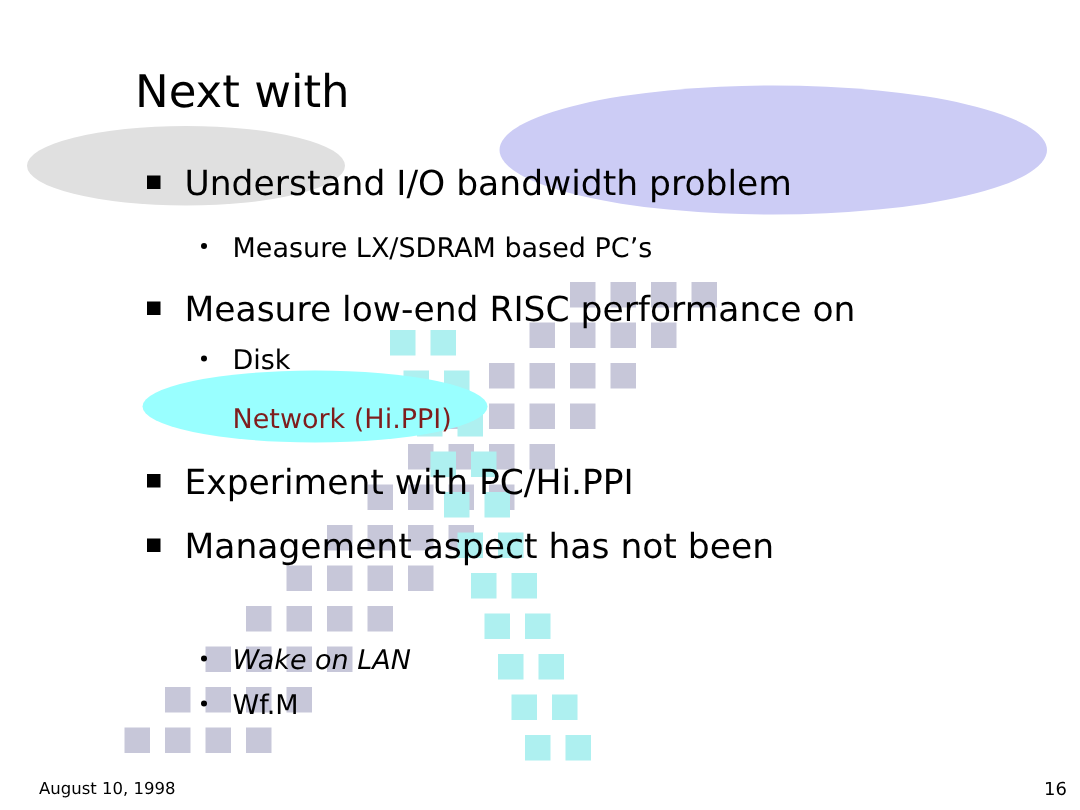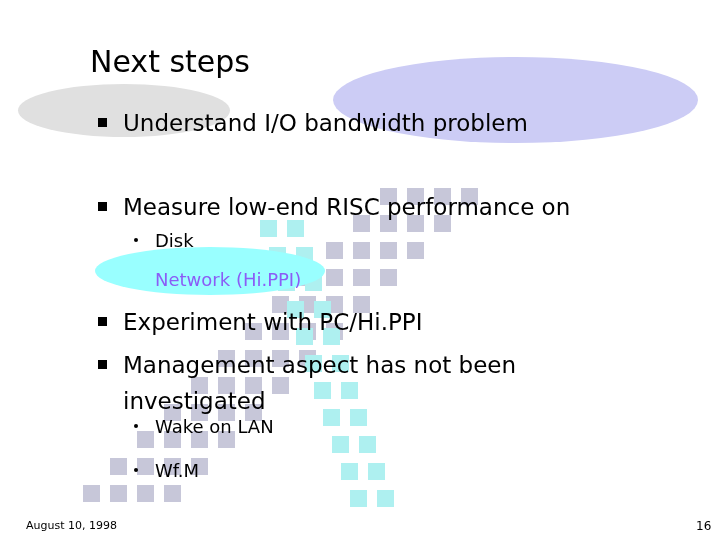--- a/index.html
+++ b/index.html
@@ -104,21 +104,21 @@
     height: 4px;
     background: #000000;
     border-radius: 50%;
     margin-right: 17px;
     vertical-align: 5px;
   }
   .lvl2-cont {
     position: absolute;
     left: 155px;
     font-size: 18px;
-    color: #8b5cf6;
+    color: #7f1d1d;
     white-space: nowrap;
   }
   .lvl1-cont {
     position: absolute;
     left: 123px;
     font-size: 23px;
     color: #000000;
     white-space: nowrap;
   }
 
@@ -223,48 +223,50 @@
       <div class="dash-sq dash-cyan" style="left: 82px; top: 216px;"></div>
       <div class="dash-sq dash-cyan" style="left: 109px; top: 216px;"></div>
       <div class="dash-sq dash-cyan" style="left: 91px; top: 243px;"></div>
       <div class="dash-sq dash-cyan" style="left: 118px; top: 243px;"></div>
       <div class="dash-sq dash-cyan" style="left: 100px; top: 270px;"></div>
       <div class="dash-sq dash-cyan" style="left: 127px; top: 270px;"></div>
     </div>
 
   <div class="deco" id="ellipse-cyan"></div>
 
-  <div id="title">Next steps</div>
+  <div id="title">Next with</div>
 
   <div class="lvl1" style="top:110px;">
     <span class="bullet"></span><span>Understand I/O bandwidth problem</span>
   </div>
 
+  <div class="lvl2" style="top:155px;">
+    <span class="bullet"></span><span>Measure LX/SDRAM based PC’s</span>
+  </div>
 
   <div class="lvl1" style="top:194px;">
     <span class="bullet"></span><span>Measure low-end RISC performance on</span>
   </div>
 
   <div class="lvl2" style="top:230px;">
     <span class="bullet"></span><span>Disk</span>
   </div>
 
   <div class="lvl2-cont" style="top:269px;">Network (Hi.PPI)</div>
 
   <div class="lvl1" style="top:309px;">
     <span class="bullet"></span><span>Experiment with PC/Hi.PPI</span>
   </div>
 
   <div class="lvl1" style="top:352px;">
     <span class="bullet"></span><span>Management aspect has not been</span>
   </div>
 
-  <div class="lvl1-cont" style="top:388px;">investigated</div>
-
-  <div class="lvl2" style="top:416px;">
+
+  <div class="lvl2" style="top:430px;font-style:italic;">
     <span class="bullet"></span><span>Wake on LAN</span>
   </div>
 
   <div class="lvl2" style="top:460px;">
     <span class="bullet"></span><span>Wf.M</span>
   </div>
 
   <div id="footer-date">August 10, 1998</div>
   <div id="footer-page">16</div>
 

